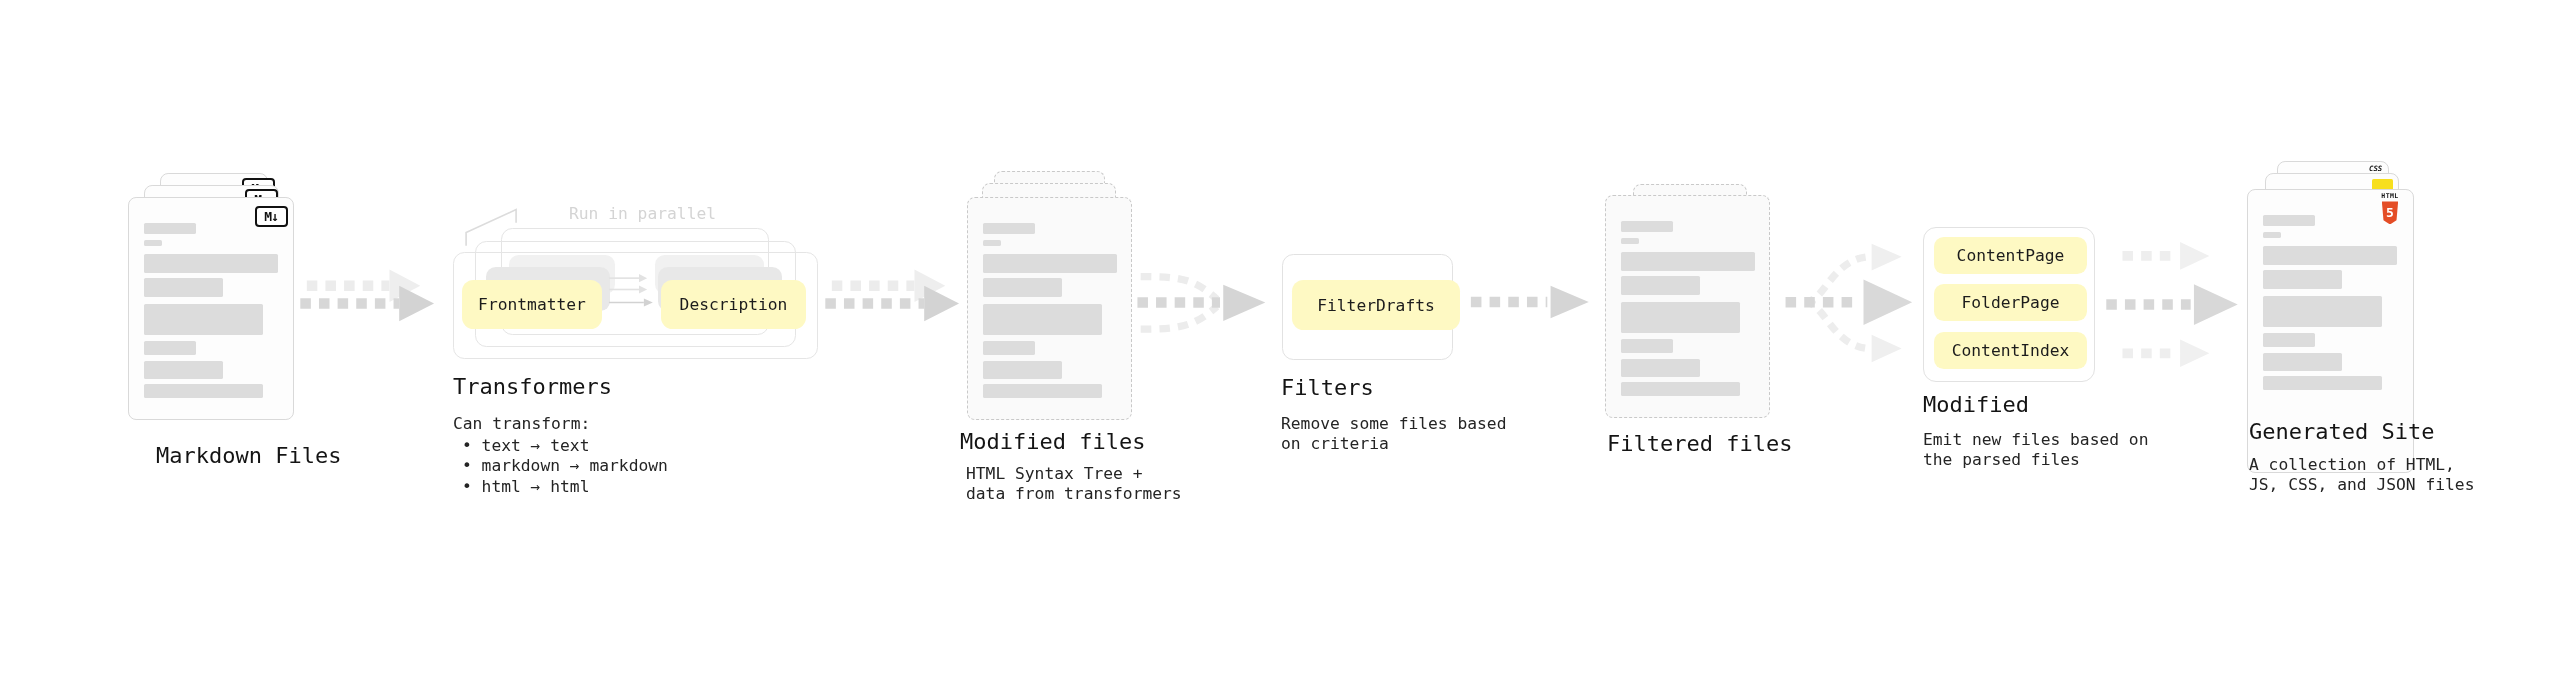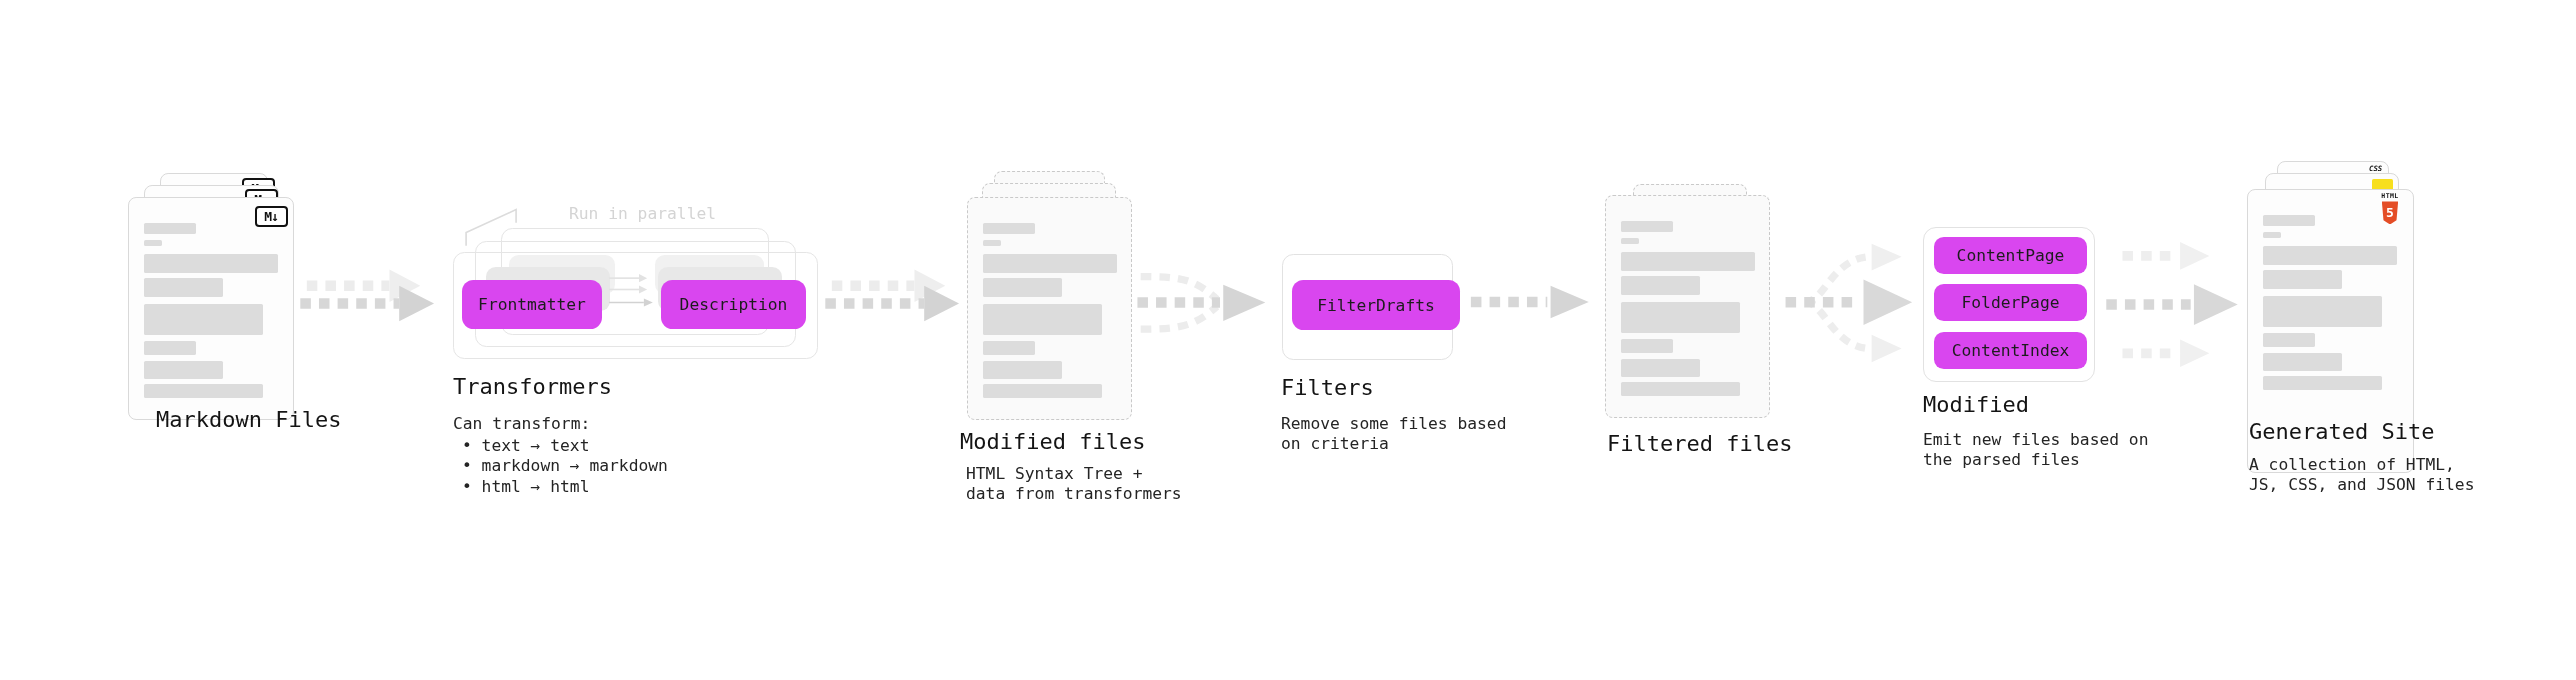--- a/index.html
+++ b/index.html
@@ -14,21 +14,21 @@
   .b4{top:80px;width:79px;height:18.7px}
   .b5{top:106px;width:119px;height:31px}
   .b6{top:143px;width:52px;height:14px}
   .b7{top:163px;width:79px;height:18px}
   .b8{top:186px;width:119px;height:14px}
   .badge-md{position:absolute;width:32.5px;height:21px;border:2.4px solid #111;border-radius:4.1px;background:#fff;
             display:flex;align-items:center;justify-content:center;font-weight:bold;font-size:13px;
             letter-spacing:-0.8px;box-sizing:border-box;color:#111;}
   .outline{position:absolute;border:1.6px solid #e5e5e5;border-radius:11.4px;box-sizing:border-box;background:transparent;}
   .panel{position:absolute;border:1.6px solid #e2e2e2;border-radius:11.4px;background:#fff;box-sizing:border-box;}
-  .btn{position:absolute;background:#d946ef;border-radius:11.4px;display:flex;align-items:center;justify-content:center;
+  .btn{position:absolute;background:#fef9c3;border-radius:11.4px;display:flex;align-items:center;justify-content:center;
        font-size:16.3px;color:#1c1c1c;box-sizing:border-box;white-space:nowrap;}
   .ghost{position:absolute;border-radius:9.8px;}
   .g1{background:#e8e8e8;}
   .g2{background:#f1f1f1;}
   .lbl{position:absolute;font-size:22px;line-height:23px;color:#141414;white-space:nowrap;}
   .desc{position:absolute;font-size:16.3px;line-height:20.3px;color:#242424;white-space:nowrap;}
   .note{position:absolute;font-size:16.3px;line-height:18px;color:#d4d4d4;white-space:nowrap;}
   svg.arr{position:absolute;overflow:visible;}
   
   .js-badge{position:absolute;background:#f7df1e;width:21px;height:12.2px;border-radius:1.6px;}
@@ -66,21 +66,21 @@
         <div class="b b1"></div>
         <div class="b b2"></div>
         <div class="b b3"></div>
         <div class="b b4"></div>
         <div class="b b5"></div>
         <div class="b b6"></div>
         <div class="b b7"></div>
         <div class="b b8"></div>
       </div>
     </div>
-    <div class="lbl" style="left:128px;top:408px;padding-left:28px;">Markdown Files</div>
+    <div class="lbl" style="left:128px;top:444px;padding-left:28px;">Markdown Files</div>
   </div>
 
   <svg class="arr" style="left:297px;top:263px;" width="142" height="77" viewBox="0 0 175 95">
     <line x1="12" y1="28" x2="114" y2="28" stroke="#ececec" stroke-width="13" stroke-dasharray="13 10"></line>
     <polygon points="114,8 152,28 114,48" fill="#eeeeee"></polygon>
     <line x1="4" y1="50" x2="126" y2="50" stroke="#d7d7d7" stroke-width="13" stroke-dasharray="13 10"></line>
     <polygon points="126,28 169,50 126,72" fill="#d3d3d3"></polygon>
   </svg>
 
   <div>

